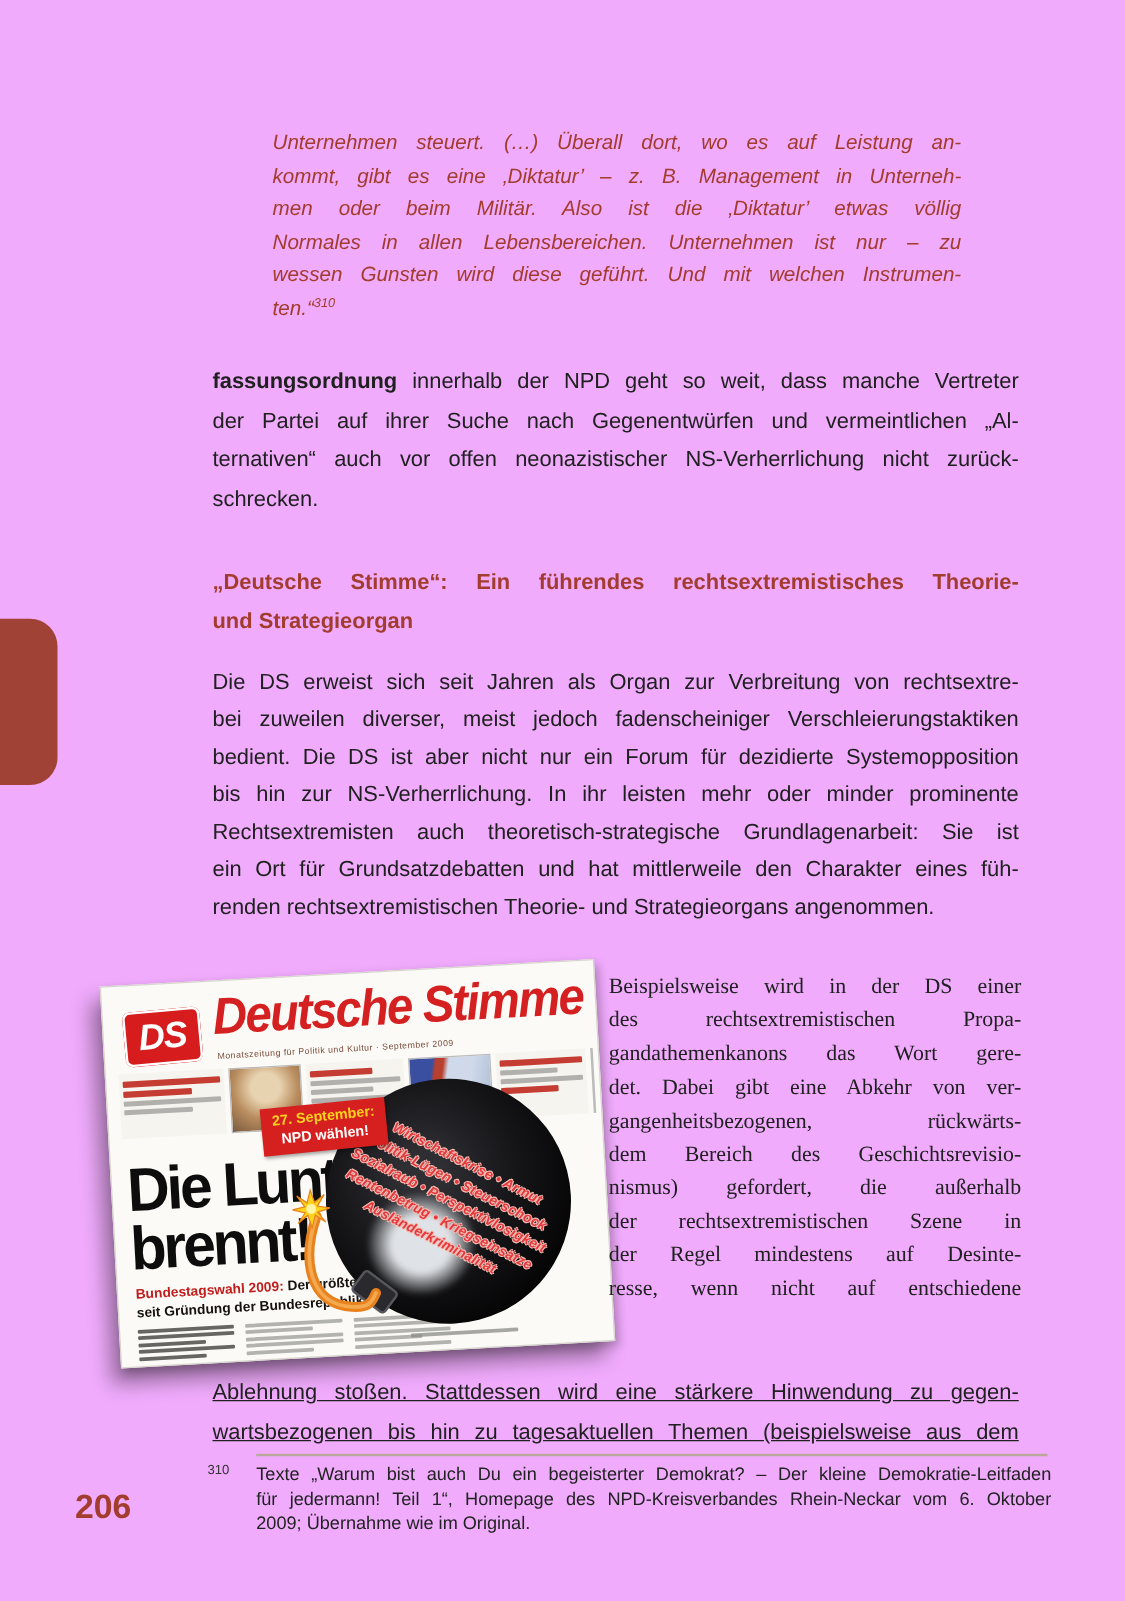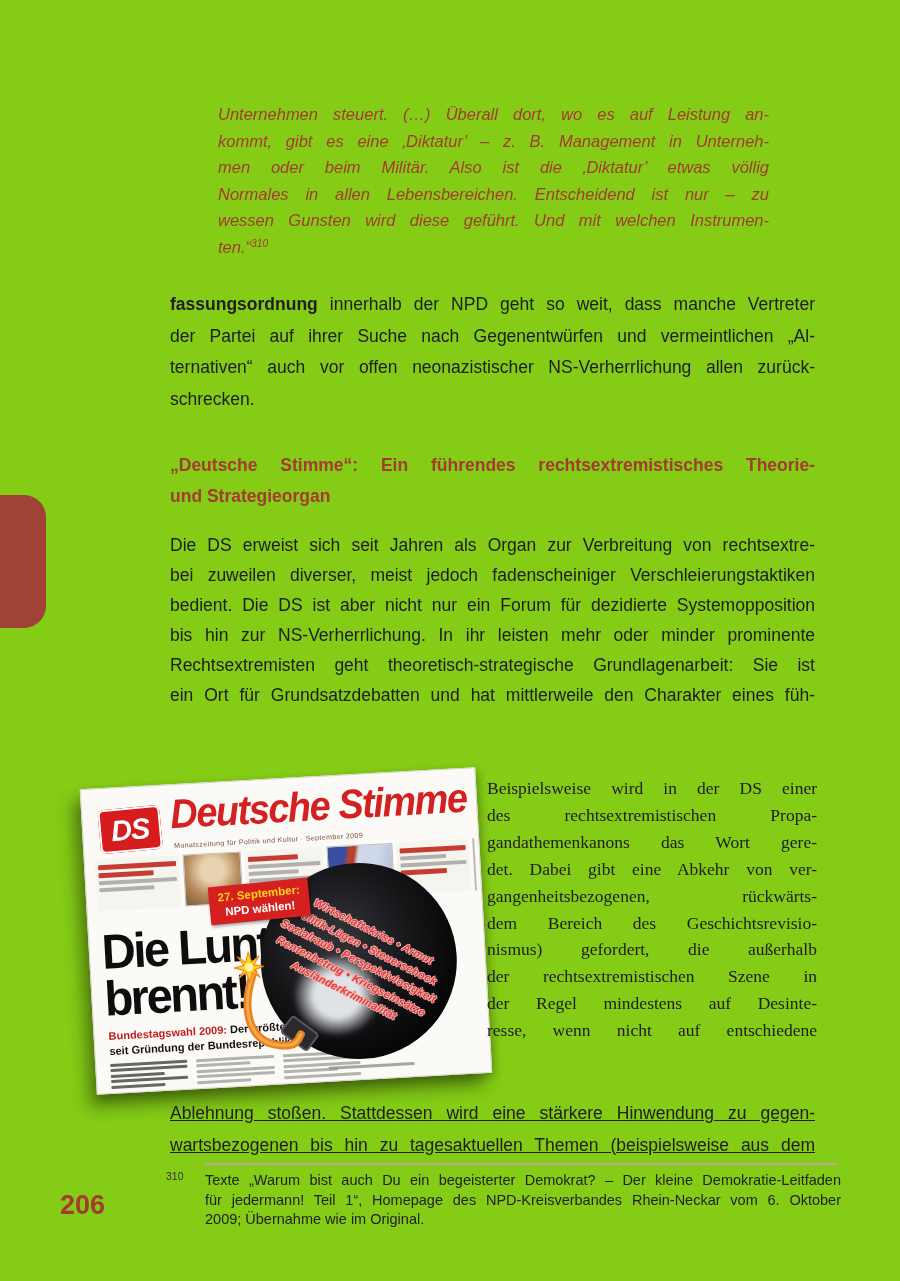--- a/index.html
+++ b/index.html
@@ -1,16 +1,16 @@
 <!DOCTYPE html>
 <html><head>
 <meta charset="utf-8">
 <style>
   html,body{margin:0;padding:0;background:#e9e9e9;}
-  .sheet{position:relative;width:900px;height:1281px;background:#84cc16;overflow:hidden;
+  .sheet{position:relative;width:900px;height:1281px;background:#f0abfc;overflow:hidden;
          font-family:"Liberation Sans","DejaVu Sans",sans-serif;color:#202020;}
 
   
   .tab{position:absolute;left:0;top:495px;width:46px;height:133px;background:#a04236;
        border-radius:0 22px 22px 0;}
 
   
   .lines .line{text-align:justify;text-align-last:justify;}
   .lines .line.last{text-align-last:left;}
   .lines .line.center{text-align:center;text-align-last:center;}
@@ -87,44 +87,45 @@
 <body>
 
 <div class="sheet">
 
   <div class="tab"></div>
 
   <div class="quote lines">
       <div class="line">Unternehmen steuert. (…) Überall dort, wo es auf Leistung an-</div>
       <div class="line">kommt, gibt es eine ‚Diktatur’ – z. B. Management in Unterneh-</div>
       <div class="line">men oder beim Militär. Also ist die ‚Diktatur’ etwas völlig</div>
-      <div class="line">Normales in allen Lebensbereichen. Entscheidend ist nur – zu</div>
+      <div class="line">Normales in allen Lebensbereichen. Unternehmen ist nur – zu</div>
       <div class="line">wessen Gunsten wird diese geführt. Und mit welchen Instrumen-</div>
       <div class="line last">ten.“<sup>310</sup></div>
     </div>
 
   <div class="p1 lines">
       <div class="line"><b>fassungsordnung</b> innerhalb der NPD geht so weit, dass manche Vertreter</div>
       <div class="line">der Partei auf ihrer Suche nach Gegenentwürfen und vermeintlichen „Al-</div>
-      <div class="line">ternativen“ auch vor offen neonazistischer NS-Verherrlichung allen zurück-</div>
+      <div class="line">ternativen“ auch vor offen neonazistischer NS-Verherrlichung nicht zurück-</div>
       <div class="line last">schrecken.</div>
     </div>
 
   <div class="heading lines">
       <div class="line">„Deutsche Stimme“: Ein führendes rechtsextremistisches Theorie-</div>
       <div class="line last">und Strategieorgan</div>
     </div>
 
   <div class="p2 lines">
       <div class="line">Die DS erweist sich seit Jahren als Organ zur Verbreitung von rechtsextre-</div>
       <div class="line">bei zuweilen diverser, meist jedoch fadenscheiniger Verschleierungstaktiken</div>
       <div class="line">bedient. Die DS ist aber nicht nur ein Forum für dezidierte Systemopposition</div>
       <div class="line">bis hin zur NS-Verherrlichung. In ihr leisten mehr oder minder prominente</div>
-      <div class="line">Rechtsextremisten geht theoretisch-strategische Grundlagenarbeit: Sie ist</div>
+      <div class="line">Rechtsextremisten auch theoretisch-strategische Grundlagenarbeit: Sie ist</div>
       <div class="line">ein Ort für Grundsatzdebatten und hat mittlerweile den Charakter eines füh-</div>
+      <div class="line last">renden rechtsextremistischen Theorie- und Strategieorgans angenommen.</div>
     </div>
 
   <div class="cover">
     <div class="paper">
 
       <div class="ds-logo">DS</div>
       <div class="mast-title">Deutsche Stimme</div>
       <div class="mast-info">Monatszeitung für Politik und Kultur · September 2009</div>
 
       <div class="teasers">

